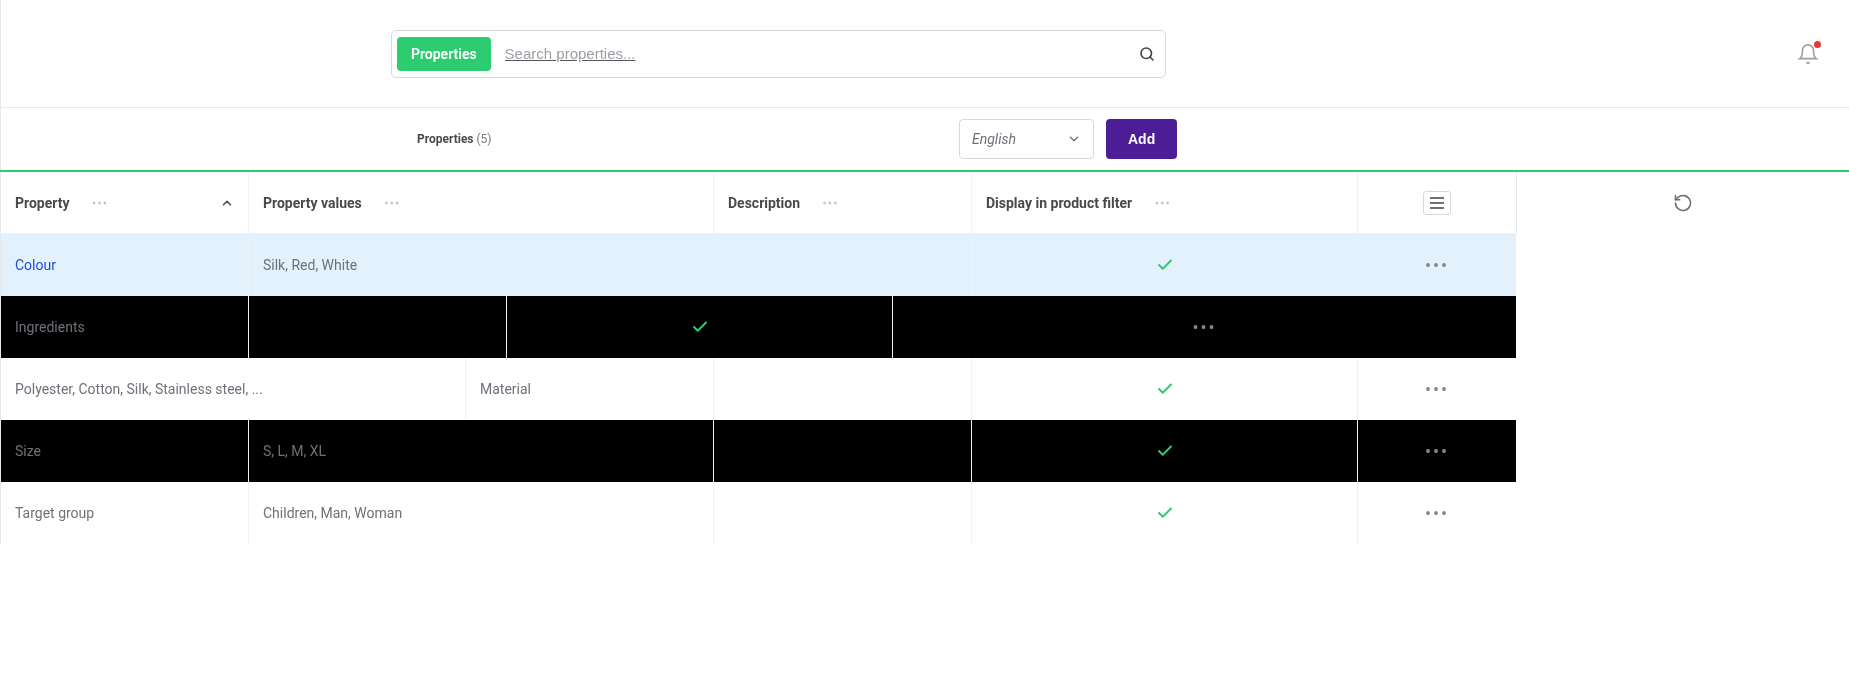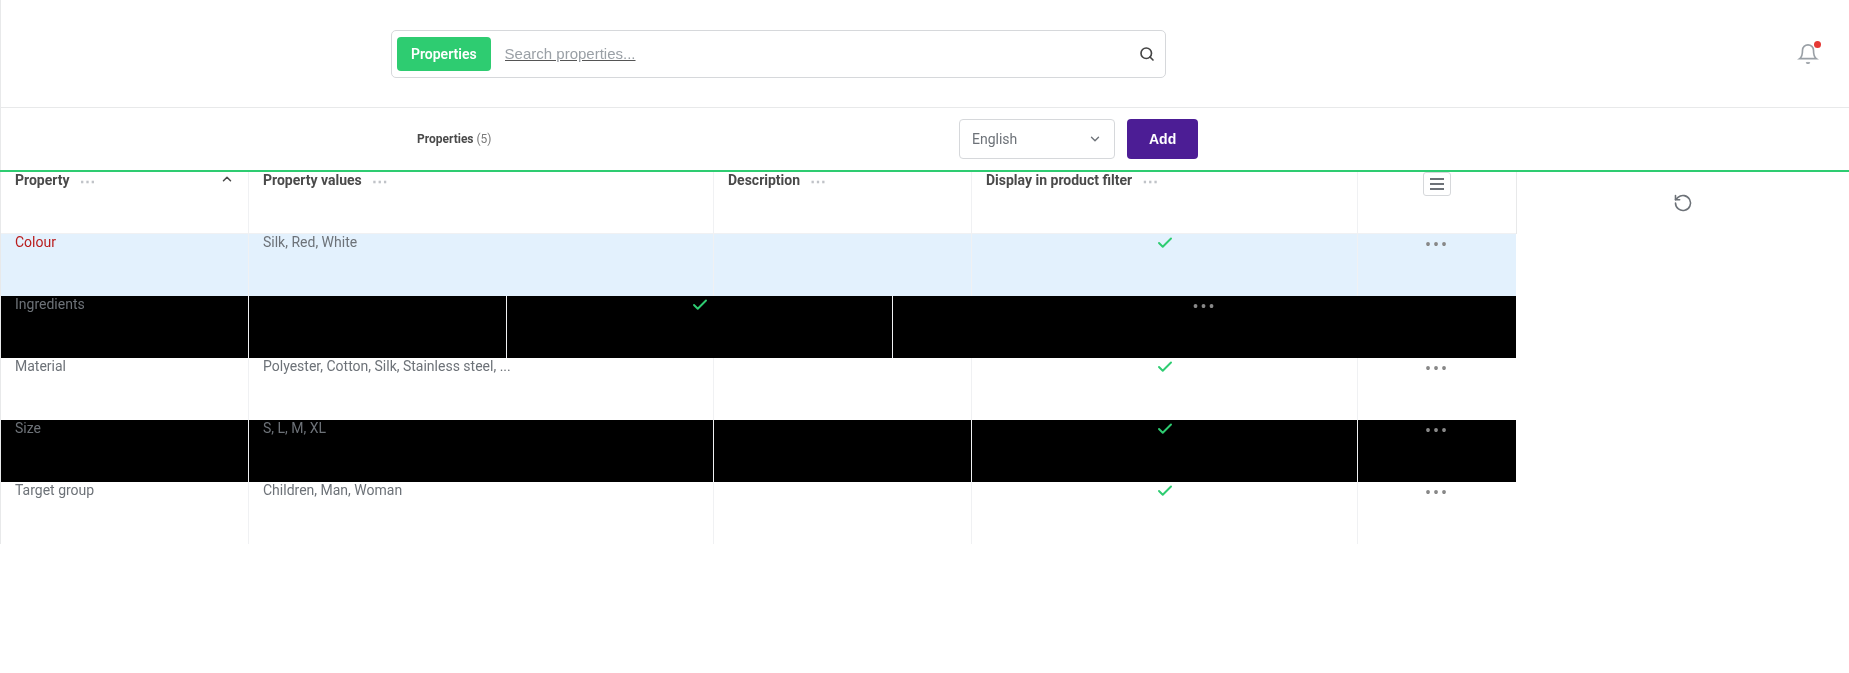--- a/index.html
+++ b/index.html
@@ -90,32 +90,33 @@
     color: #7a7a7a;
   }
   .right-controls {
     position: absolute;
     left: 958px;
     display: flex;
     align-items: center;
     gap: 12px;
   }
   .lang-select {
-    width: 156px;
+    width: 135px;
     height: 40px;
     border: 1px solid #d6d8db;
     border-radius: 4px;
     display: flex;
     align-items: center;
     justify-content: space-between;
     padding: 8px 12px;
     font-size: 14px;
     color: #6d7278;
     background: #fff;
     cursor: pointer;
+    font-style: italic;
   }
   .add-btn {
     height: 40px;
     padding: 0 22px;
     background: #4c1d95;
     color: #fff;
     font-weight: 600;
     font-size: 14px;
     border: none;
     border-radius: 4px;
@@ -146,23 +147,24 @@
 
   
   .thead {
     display: flex;
     height: 62px;
     border-bottom: 1px solid #f0f1f3;
     background: #fff;
   }
   .th, .td {
     display: flex;
-    align-items: flex-start;
+    align-items: center;
     padding: 0 14px 0 14px;
     font-size: 14px;
+    gap: 12px;
   }
   .th {
     color: #4a4a4a;
     font-weight: 700;
     position: relative;
   }
   .th .dots, .td .row-dots {
   }
   .col-prop   { flex: 0 0 248px; border-right: 1px solid #f0f1f3; }
   .col-values { flex: 0 0 465px; border-right: 1px solid #f0f1f3; }
@@ -200,21 +202,21 @@
   
   .tbody { }
   .tr {
     display: flex;
     height: 62px;
   }
   .tr.odd { background: #000000; }
   .tr.sel { background: #e3f1fd; }
   .td { color: #6d7278; }
   .td.col-prop { color: #6d7278; }
-  .tr.sel .td.col-prop { color: #b91c1c; }
+  .tr.sel .td.col-prop { color: #1d4ed8; }
   .td.col-filter { justify-content: center; }
   .check { color: #2ecc71; font-size: 16px; }
   .row-dots {
     color: #888;
     font-size: 18px;
     letter-spacing: 2px;
     cursor: pointer;
   }
   svg { display: block; }
 </style>
@@ -315,22 +317,22 @@
               <svg width="18" height="18" viewBox="0 0 24 24" fill="none" stroke="currentColor" stroke-width="2.6" stroke-linecap="round" stroke-linejoin="round">
                 <polyline points="20 6 9 17 4 12"></polyline>
               </svg>
             </span>
           </div>
           <div class="td col-acts">
             <span class="row-dots">•••</span>
           </div>
         </div>
         <div class="tr">
+          <div class="td col-values">Polyester, Cotton, Silk, Stainless steel, ...</div>
           <div class="td col-prop">Material</div>
-          <div class="td col-values">Polyester, Cotton, Silk, Stainless steel, ...</div>
           <div class="td col-desc"></div>
           <div class="td col-filter">
             <span class="check">
               <svg width="18" height="18" viewBox="0 0 24 24" fill="none" stroke="currentColor" stroke-width="2.6" stroke-linecap="round" stroke-linejoin="round">
                 <polyline points="20 6 9 17 4 12"></polyline>
               </svg>
             </span>
           </div>
           <div class="td col-acts">
             <span class="row-dots">•••</span>

